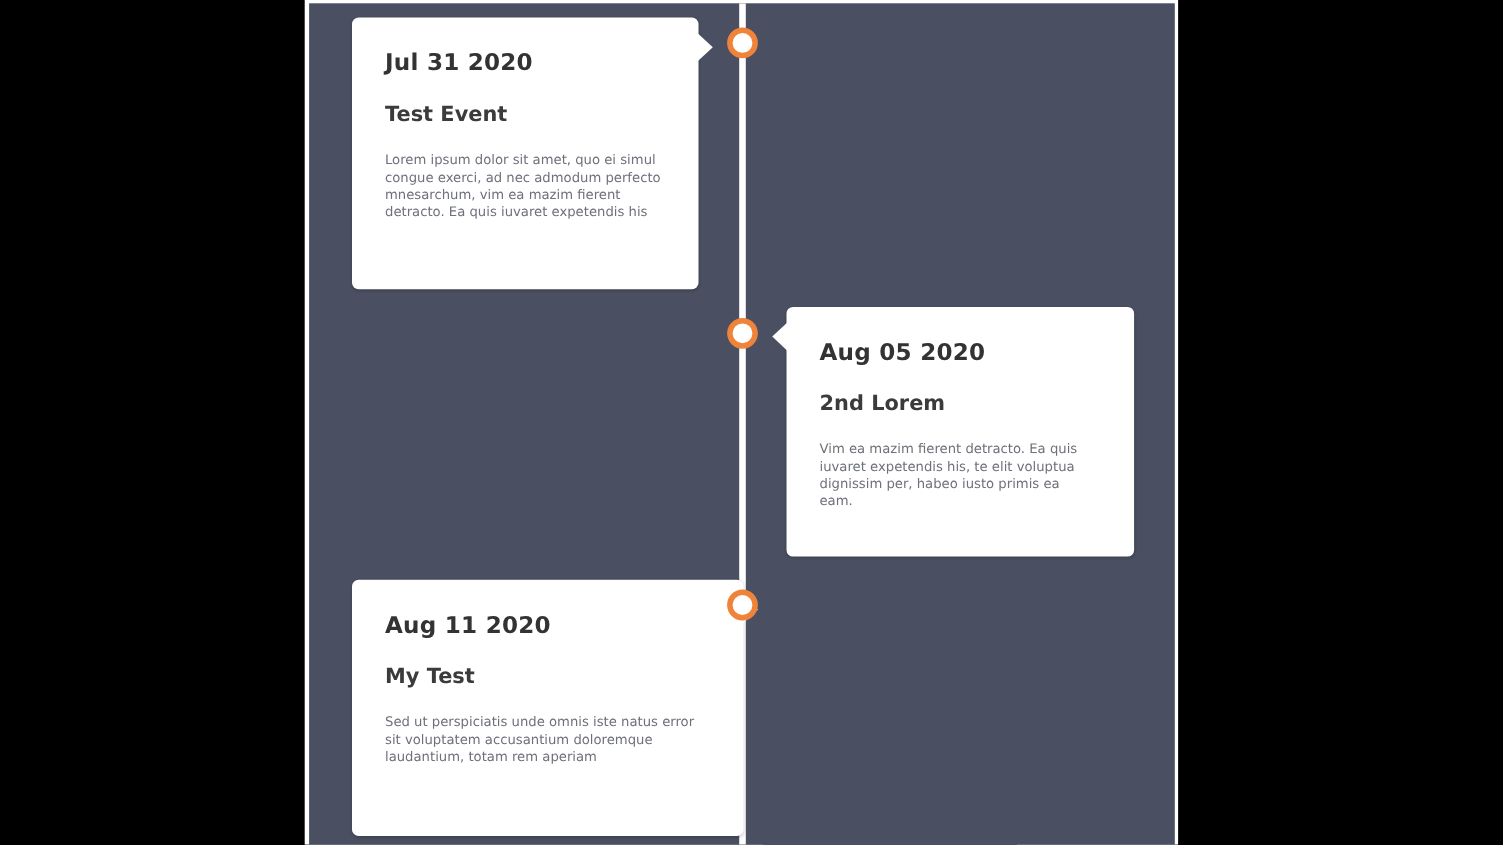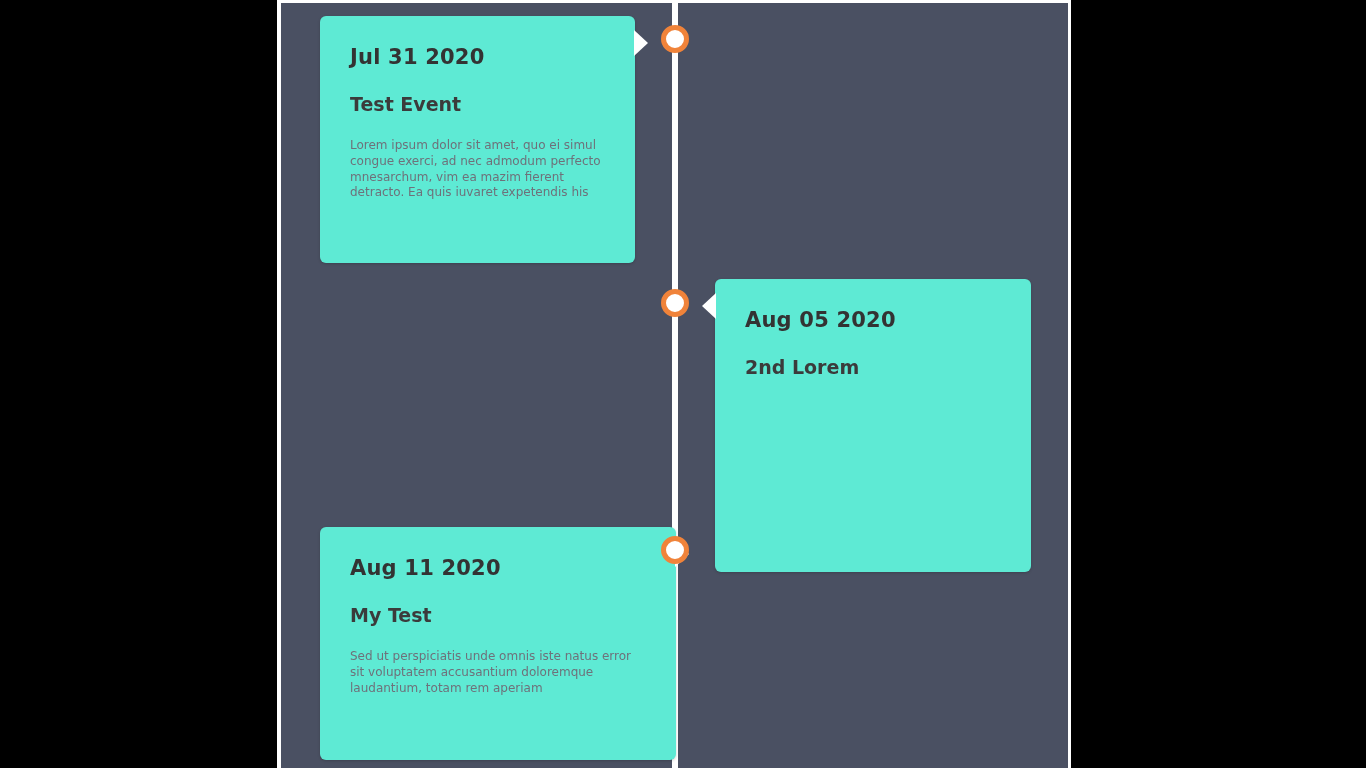--- a/index.html
+++ b/index.html
@@ -62,21 +62,21 @@
     box-sizing: border-box;
     z-index: 5;
   }
   .dot-1 { left: 380px; top: 22px; }   
   .dot-2 { left: 380px; top: 286px; }
   .dot-3 { left: 380px; top: 533px; }
 
   
   .tl-card {
     position: absolute;
-    background: #5eead4;
+    background: #ffffff;
     border-radius: 6px;
     box-shadow: 0 1px 3px rgba(0,0,0,0.18);
     box-sizing: border-box;
     z-index: 3;
   }
 
   .tl-card .card-inner {
     padding: 30px 34px 30px 30px;
   }
 
@@ -121,21 +121,21 @@
   .tail-left {
     left: -13px;
     top: 14px;
     border-top: 13px solid transparent;
     border-bottom: 13px solid transparent;
     border-right: 14px solid #ffffff;
   }
 
   
   .card-1 { left: 39px;  top: 13px;  width: 315px; height: 247px; }
-  .card-2 { left: 434px; top: 276px; width: 316px; height: 293px; }
+  .card-2 { left: 434px; top: 276px; width: 316px; height: 227px; }
   .card-3 { left: 39px;  top: 524px; width: 356px; height: 233px; }
 </style>
 </head>
 <body>
 
 <div id="screen">
 
   <div class="page-frame"></div>
 
   <div class="timeline-stage">
@@ -150,20 +150,21 @@
         <div class="card-body">Lorem ipsum dolor sit amet, quo ei simul congue exerci, ad nec admodum perfecto mnesarchum, vim ea mazim fierent detracto. Ea quis iuvaret expetendis his</div>
       </div>
     </div>
     <div class="timeline-dot dot-1"></div>
 
     <div class="tl-card card-2">
       <div class="tail tail-left"></div>
       <div class="card-inner">
         <div class="card-date">Aug 05 2020</div>
         <div class="card-title">2nd Lorem</div>
+        <div class="card-body">Vim ea mazim fierent detracto. Ea quis iuvaret expetendis his, te elit voluptua dignissim per, habeo iusto primis ea eam.</div>
       </div>
     </div>
     <div class="timeline-dot dot-2"></div>
 
     <div class="tl-card card-3">
       <div class="tail tail-right"></div>
       <div class="card-inner">
         <div class="card-date">Aug 11 2020</div>
         <div class="card-title">My Test</div>
         <div class="card-body">Sed ut perspiciatis unde omnis iste natus error sit voluptatem accusantium doloremque laudantium, totam rem aperiam</div>

